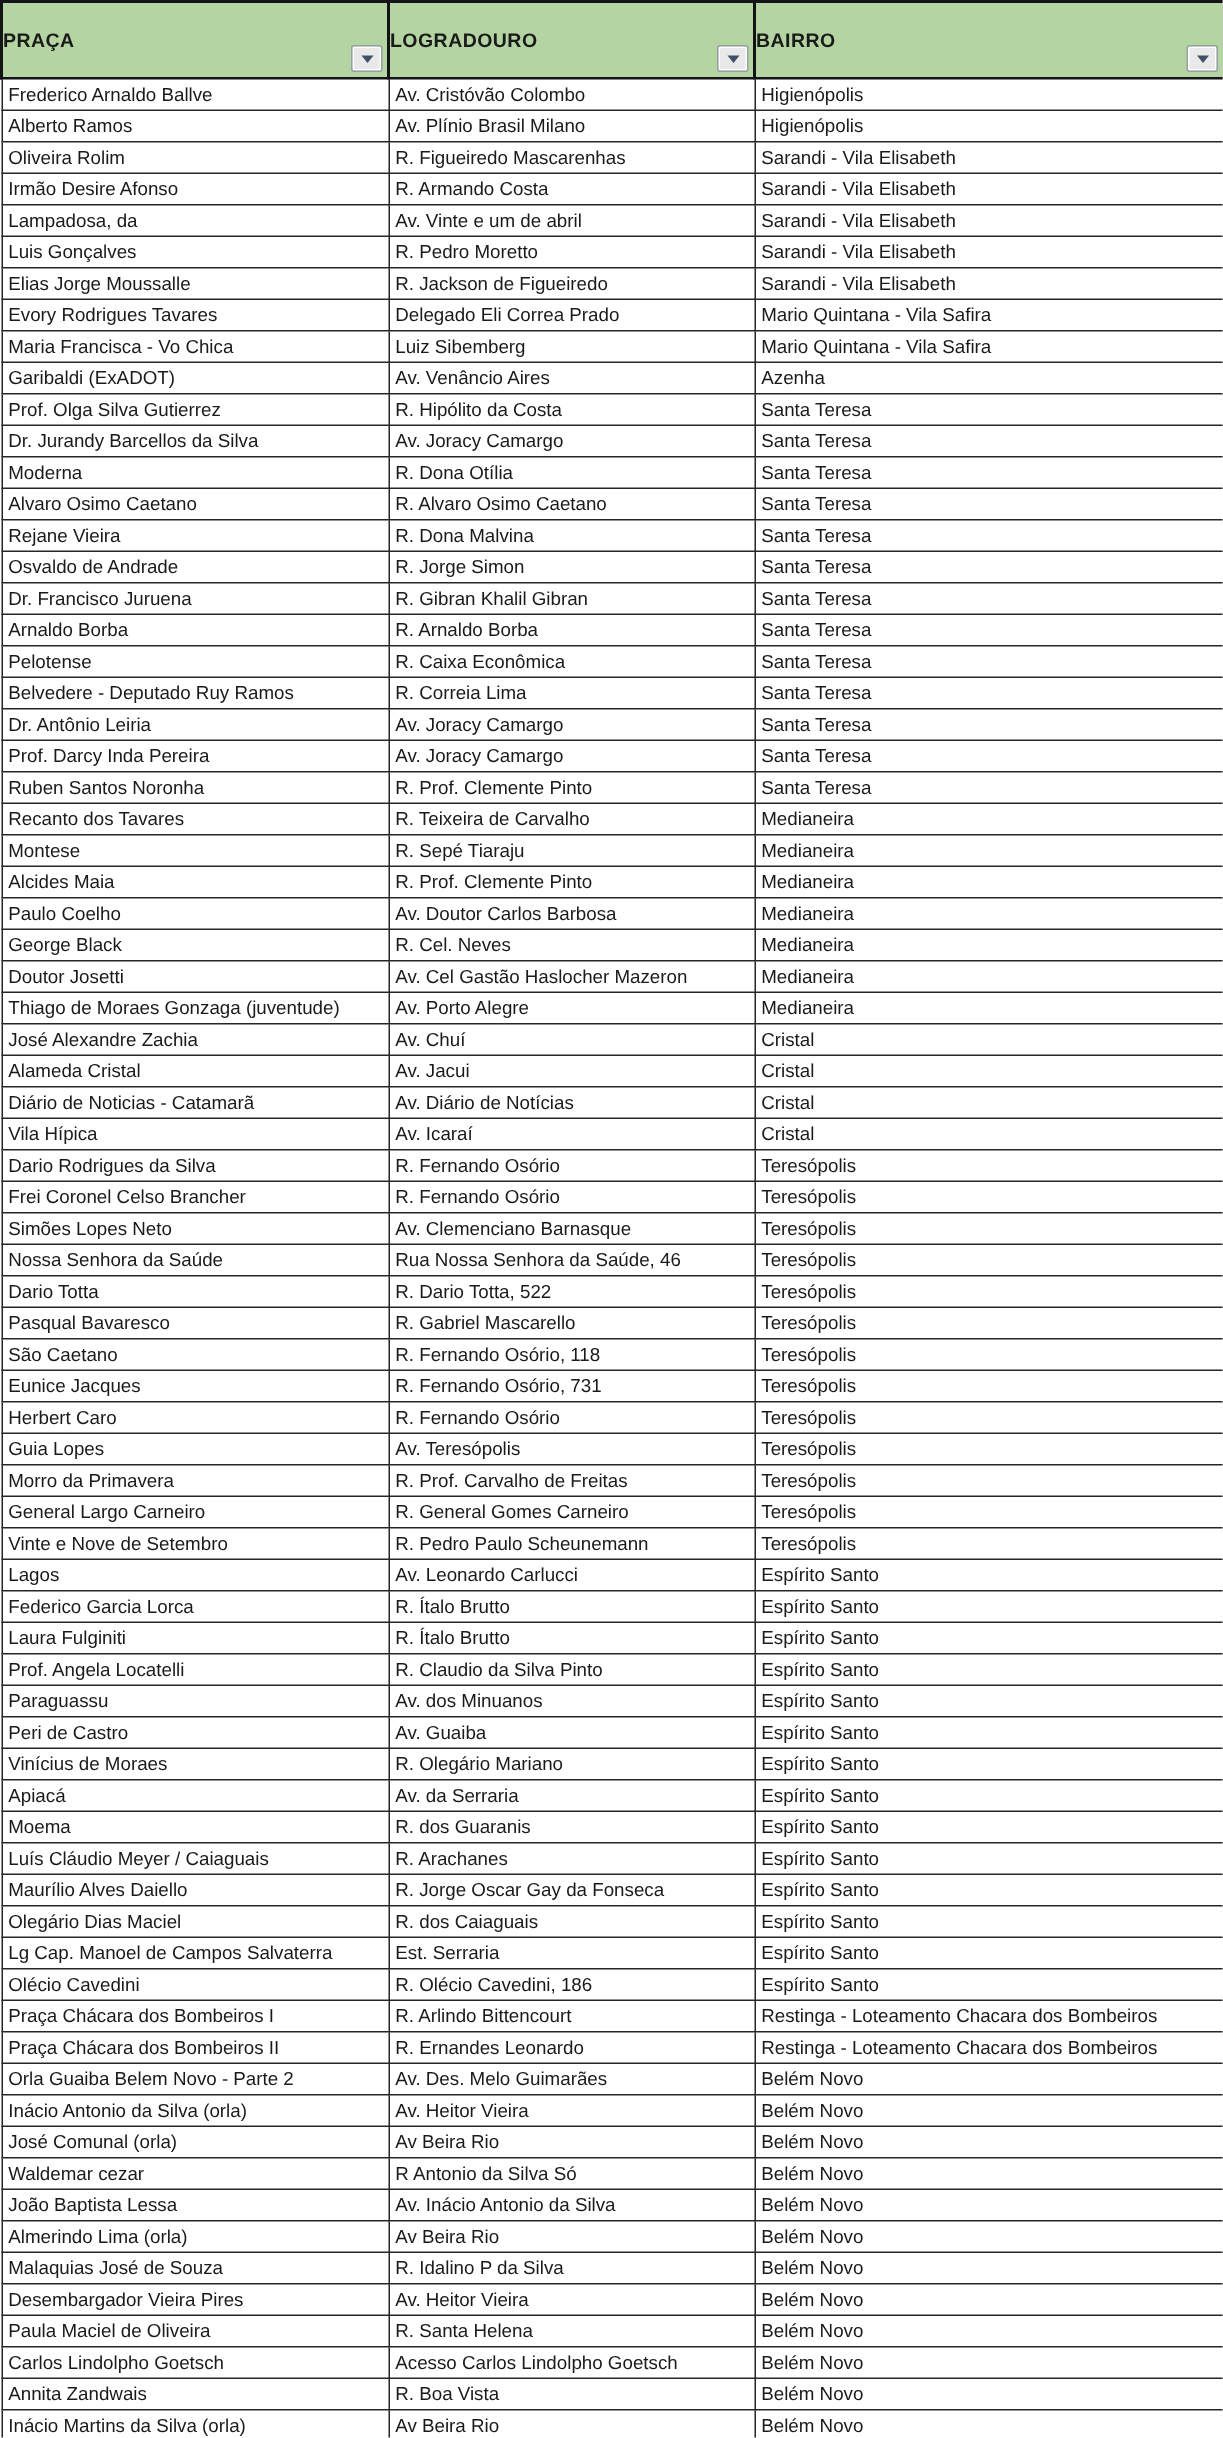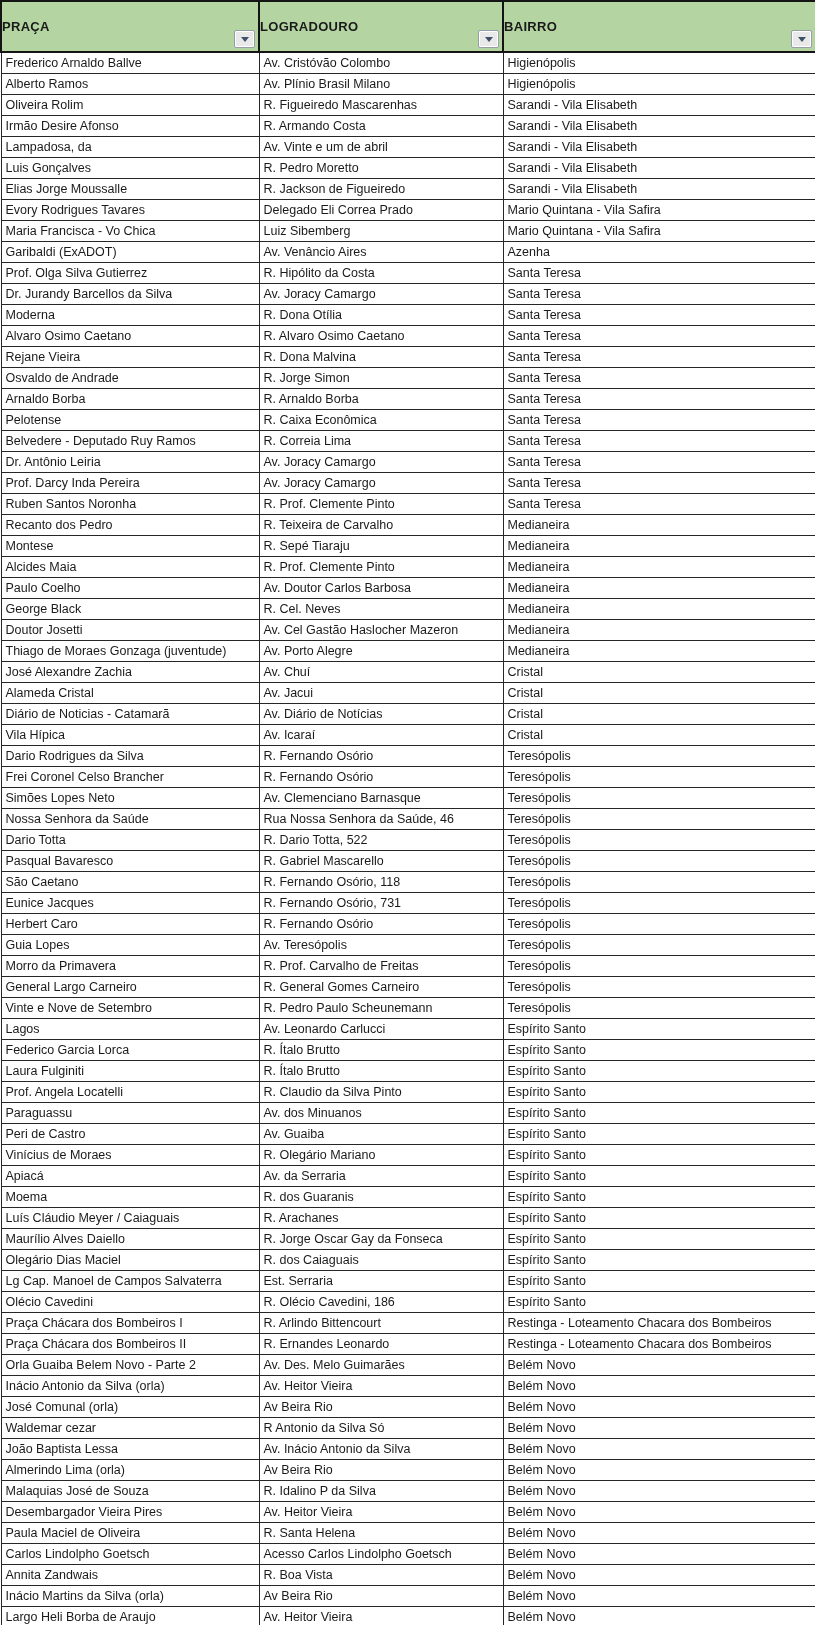--- a/index.html
+++ b/index.html
@@ -171,20 +171,25 @@
     <td class="cell">Rejane Vieira</td>
     <td class="cell">R. Dona Malvina</td>
     <td class="cell">Santa Teresa</td>
   </tr>
       <tr>
     <td class="cell">Osvaldo de Andrade</td>
     <td class="cell">R. Jorge Simon</td>
     <td class="cell">Santa Teresa</td>
   </tr>
       <tr>
+    <td class="cell">Dr. Francisco Juruena</td>
+    <td class="cell">R. Gibran Khalil Gibran</td>
+    <td class="cell">Santa Teresa</td>
+  </tr>
+      <tr>
     <td class="cell">Arnaldo Borba</td>
     <td class="cell">R. Arnaldo Borba</td>
     <td class="cell">Santa Teresa</td>
   </tr>
       <tr>
     <td class="cell">Pelotense</td>
     <td class="cell">R. Caixa Econômica</td>
     <td class="cell">Santa Teresa</td>
   </tr>
       <tr>
@@ -201,21 +206,21 @@
     <td class="cell">Prof. Darcy Inda Pereira</td>
     <td class="cell">Av. Joracy Camargo</td>
     <td class="cell">Santa Teresa</td>
   </tr>
       <tr>
     <td class="cell">Ruben Santos Noronha</td>
     <td class="cell">R. Prof. Clemente Pinto</td>
     <td class="cell">Santa Teresa</td>
   </tr>
       <tr>
-    <td class="cell">Recanto dos Pedro</td>
+    <td class="cell">Recanto dos Tavares</td>
     <td class="cell">R. Teixeira de Carvalho</td>
     <td class="cell">Medianeira</td>
   </tr>
       <tr>
     <td class="cell">Montese</td>
     <td class="cell">R. Sepé Tiaraju</td>
     <td class="cell">Medianeira</td>
   </tr>
       <tr>
     <td class="cell">Alcides Maia</td>

